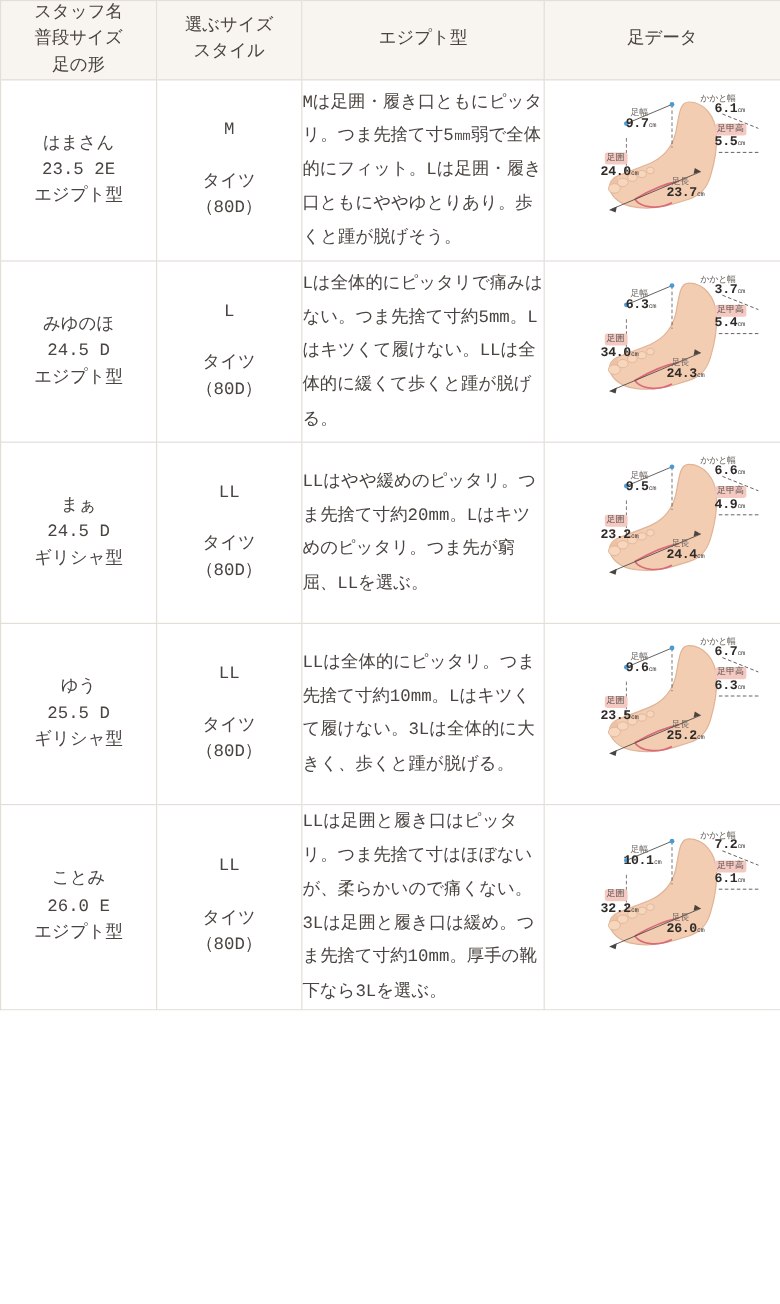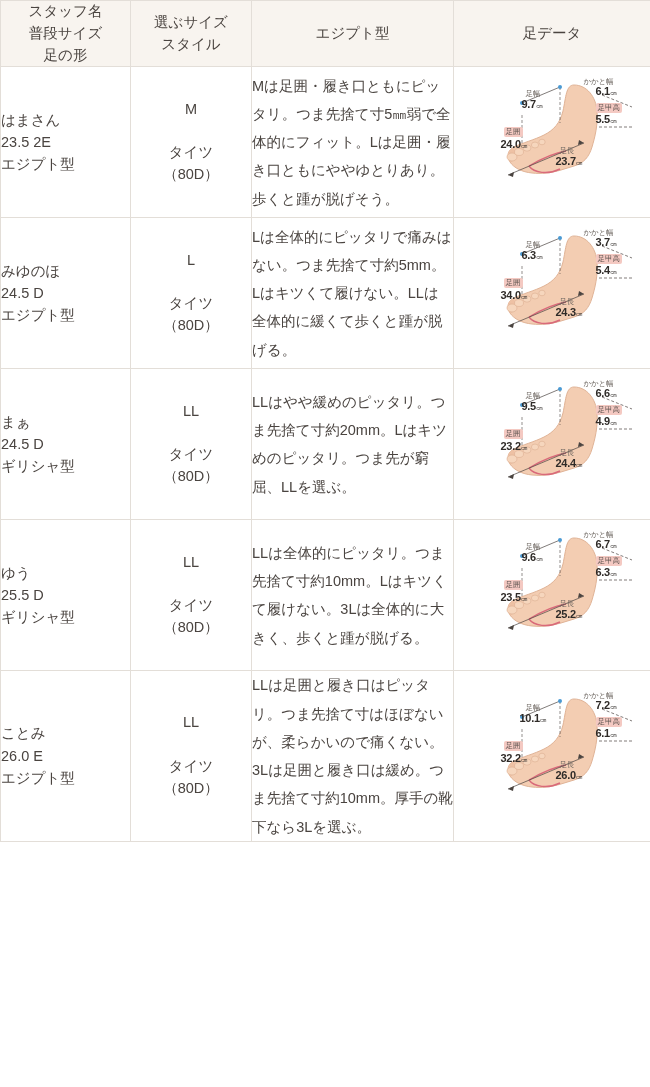--- a/index.html
+++ b/index.html
@@ -10,20 +10,21 @@
   body {
     width: 650px;
     font-family: "Liberation Sans", sans-serif;
     color: #3a3a3a;
     -webkit-font-smoothing: antialiased;
   }
   table.staff-table {
     width: 650px;
     border-collapse: collapse;
     table-layout: fixed;
+    font-family: Liberation Mono, monospace;
   }
   table.staff-table col.c1 { width: 130px; }
   table.staff-table col.c2 { width: 121px; }
   table.staff-table col.c3 { width: 202px; }
   table.staff-table col.c4 { width: 197px; }
 
   table.staff-table th,
   table.staff-table td {
     border: 1px solid #e3ded8;
     vertical-align: middle;
@@ -34,21 +35,21 @@
     font-weight: normal;
     font-size: 14.5px;
     color: #4a4440;
     line-height: 1.5;
     padding: 10px 4px;
     text-align: center;
   }
   thead th .hline { display: block; }
 
   td.cell-name {
-    text-align: left;
+    text-align: center;
     font-size: 14.5px;
     line-height: 1.55;
     color: #4a4440;
     padding: 8px 4px;
   }
   td.cell-name .line { display: block; }
 
   td.cell-size {
     text-align: center;
     font-size: 14.5px;

